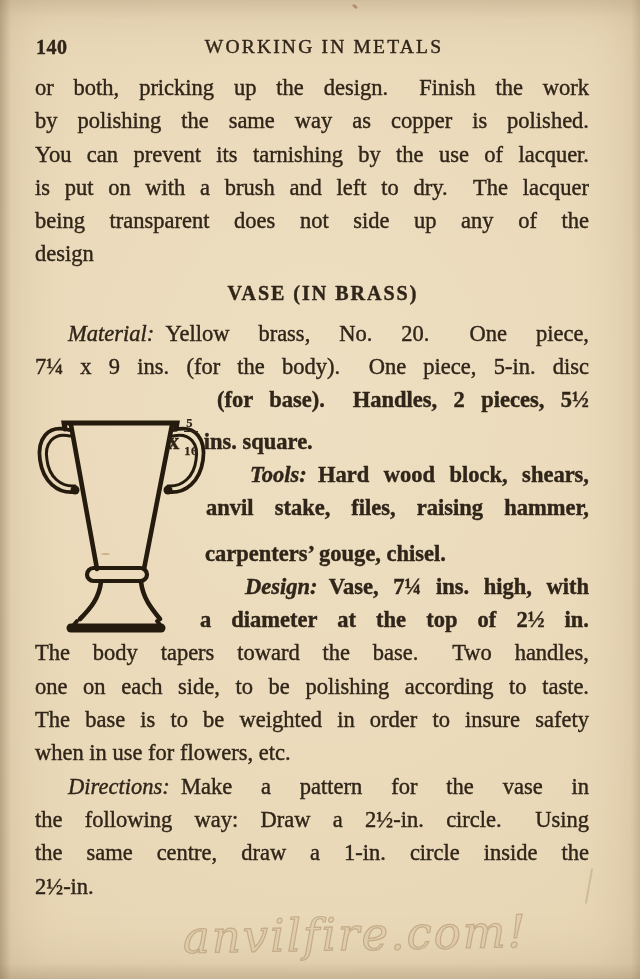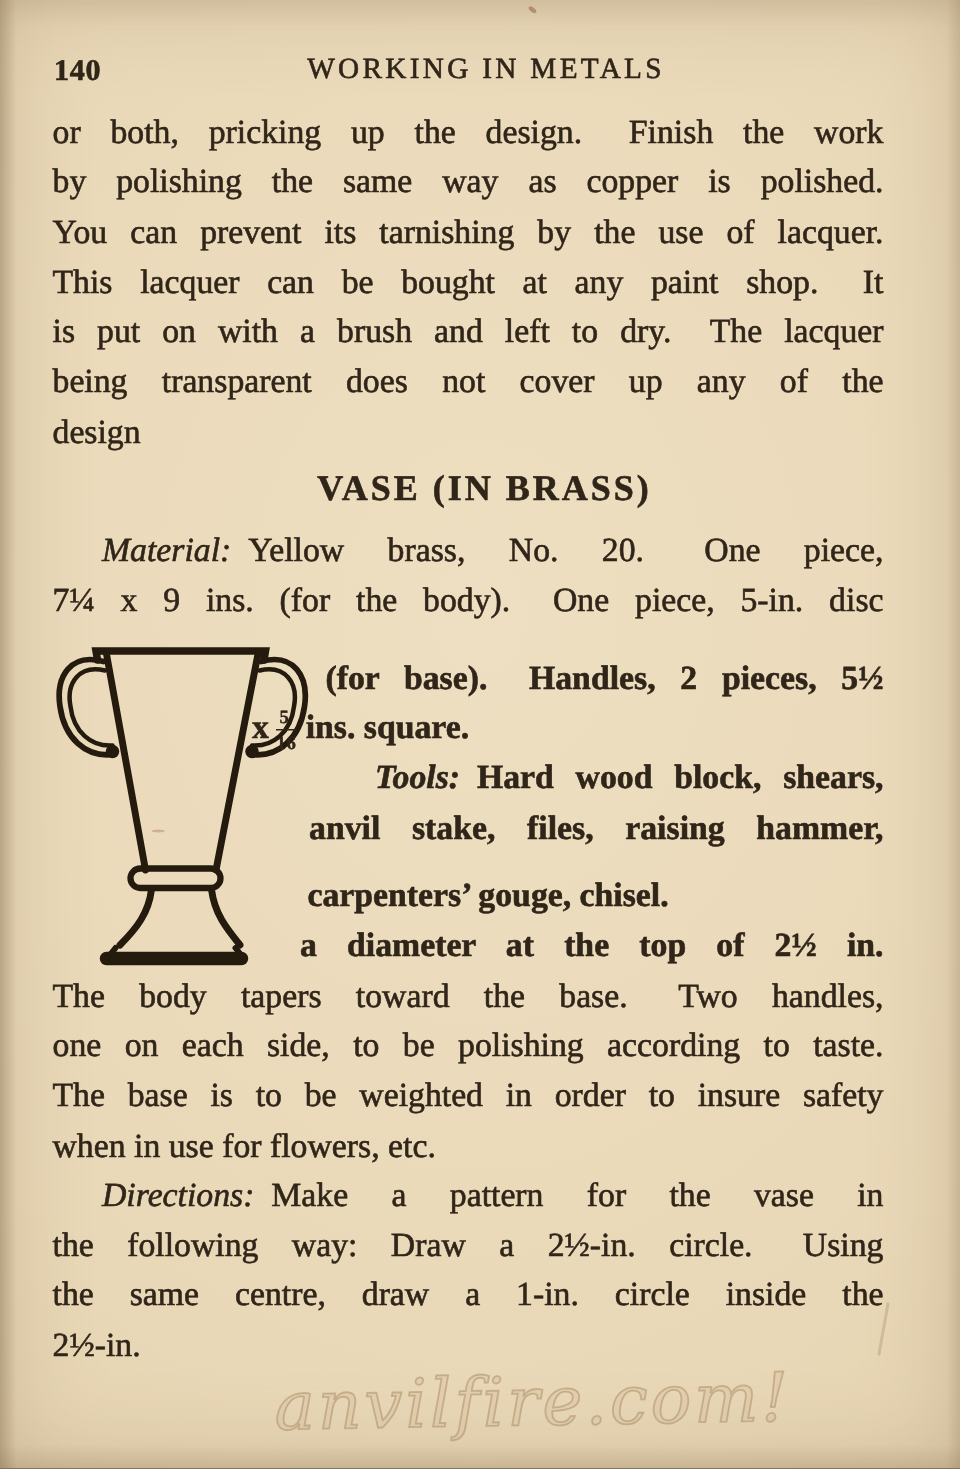--- a/index.html
+++ b/index.html
@@ -26,39 +26,39 @@
     position:absolute;top:36px;left:calc(50% + 4px);transform:translateX(-50%);
     font-size:19.5px;font-weight:normal;letter-spacing:2.2px;white-space:nowrap;
   }
   .content{padding:71px 51px 0 35px;font-size:22.5px;line-height:33.3px;}
   .line{white-space:nowrap;text-align:justify;text-align-last:justify;text-justify:inter-word;}
   .line.last{text-align-last:left;}
   .ind{text-indent:33px;}
   .lead{font-style:italic;}
   .sect{
     margin-top:9px;height:26px;line-height:26px;
-    text-align:center;font-size:24px;font-weight:bold;letter-spacing:2px;
+    text-align:center;font-size:20px;font-weight:bold;letter-spacing:2px;
     padding-left:22px; 
   }
   .para.material{margin-top:11px;}
   .wrap-row{display:flex;align-items:flex-end;font-weight:bold;}
   .vase{flex:0 0 174px;width:174px;height:216px;margin-top:14px;}
   .wrapcol{flex:1 1 auto;min-width:0;margin-left:8px;}
   .fracline{margin-left:-49px;}
   .t2{margin-left:-11px;}
   .t3{margin-left:-12px;margin-top:12px;}
   .ind2{text-indent:28px;}
   .d2{margin-left:-17px;}
   .frac{
     display:inline-block;vertical-align:-.52em;
     font-size:12.5px;line-height:1;text-align:center;
     margin:0 6px 0 5px;-webkit-text-stroke:.25px currentColor;
   }
   .frac .num{display:block;border-bottom:1.7px solid currentColor;padding:0 2px 1.5px;}
-  .frac .den{display:block;padding-top:1.5px;letter-spacing:.5px;}
+  .frac .den{display:block;padding-top:1.5px;letter-spacing:.5px;margin-top:12px;}
   .watermark{
     position:absolute;top:908px;left:183px;
     font-family:"DejaVu Serif","Liberation Serif",serif;
     font-style:italic;font-size:45px;letter-spacing:2px;
     color:rgba(193,164,122,.16);
     -webkit-text-stroke:1.2px rgba(168,138,100,.5);
     transform:rotate(-1deg);
     white-space:nowrap;
   }
   .speck{position:absolute;border-radius:50%;}
@@ -77,23 +77,22 @@
 
   <div class="pagenum">140</div>
   <div class="runhead">WORKING IN METALS</div>
 
   <div class="content">
 
     <div class="para intro">
       <div class="line">or both, pricking up the design.  Finish the work</div>
       <div class="line">by polishing the same way as copper is polished.</div>
       <div class="line">You can prevent its tarnishing by the use of lacquer.</div>
-      <div class="line">This lacquer can be bought at any paint shop.  It</div>
       <div class="line">is put on with a brush and left to dry.  The lacquer</div>
-      <div class="line">being transparent does not cover up any of the</div>
+      <div class="line">being transparent does not side up any of the</div>
       <div class="line last">design</div>
     </div>
 
     <div class="sect">VASE (IN BRASS)</div>
 
     <div class="para material">
       <div class="line ind"><span class="lead">Material:</span><span> Yellow brass, No. 20.  One piece,</span></div>
       <div class="line">7¼ x 9 ins. (for the body).  One piece, 5-in. disc</div>
     </div>
 
@@ -122,20 +121,21 @@
         <path class="ln" d="M138,16 C155,12 164,24 161,40 C159,57 147,67 133,66" stroke-width="3"></path>
         <circle cx="133" cy="70" r="4.5" fill="#241b0e"></circle>
       </svg>
 
       <div class="wrapcol">
         <div class="line">(for base).  Handles, 2 pieces, 5½</div>
         <div class="line last fracline"><span>x</span><span class="frac"><span class="num">5</span><span class="den">16</span></span><span>ins. square.</span></div>
         <div class="line ind"><span class="lead">Tools:</span><span> Hard wood block, shears,</span></div>
         <div class="line t2">anvil stake, files, raising hammer,</div>
         <div class="line last t3">carpenters’ gouge, chisel.</div>
+        <div class="line ind2"><span class="lead">Design:</span><span> Vase, 7¼ ins. high, with</span></div>
         <div class="line d2">a diameter at the top of 2½ in.</div>
       </div>
     </div>
 
     <div class="para">
       <div class="line">The body tapers toward the base.  Two handles,</div>
       <div class="line">one on each side, to be polishing according to taste.</div>
       <div class="line">The base is to be weighted in order to insure safety</div>
       <div class="line last">when in use for flowers, etc.</div>
     </div>

